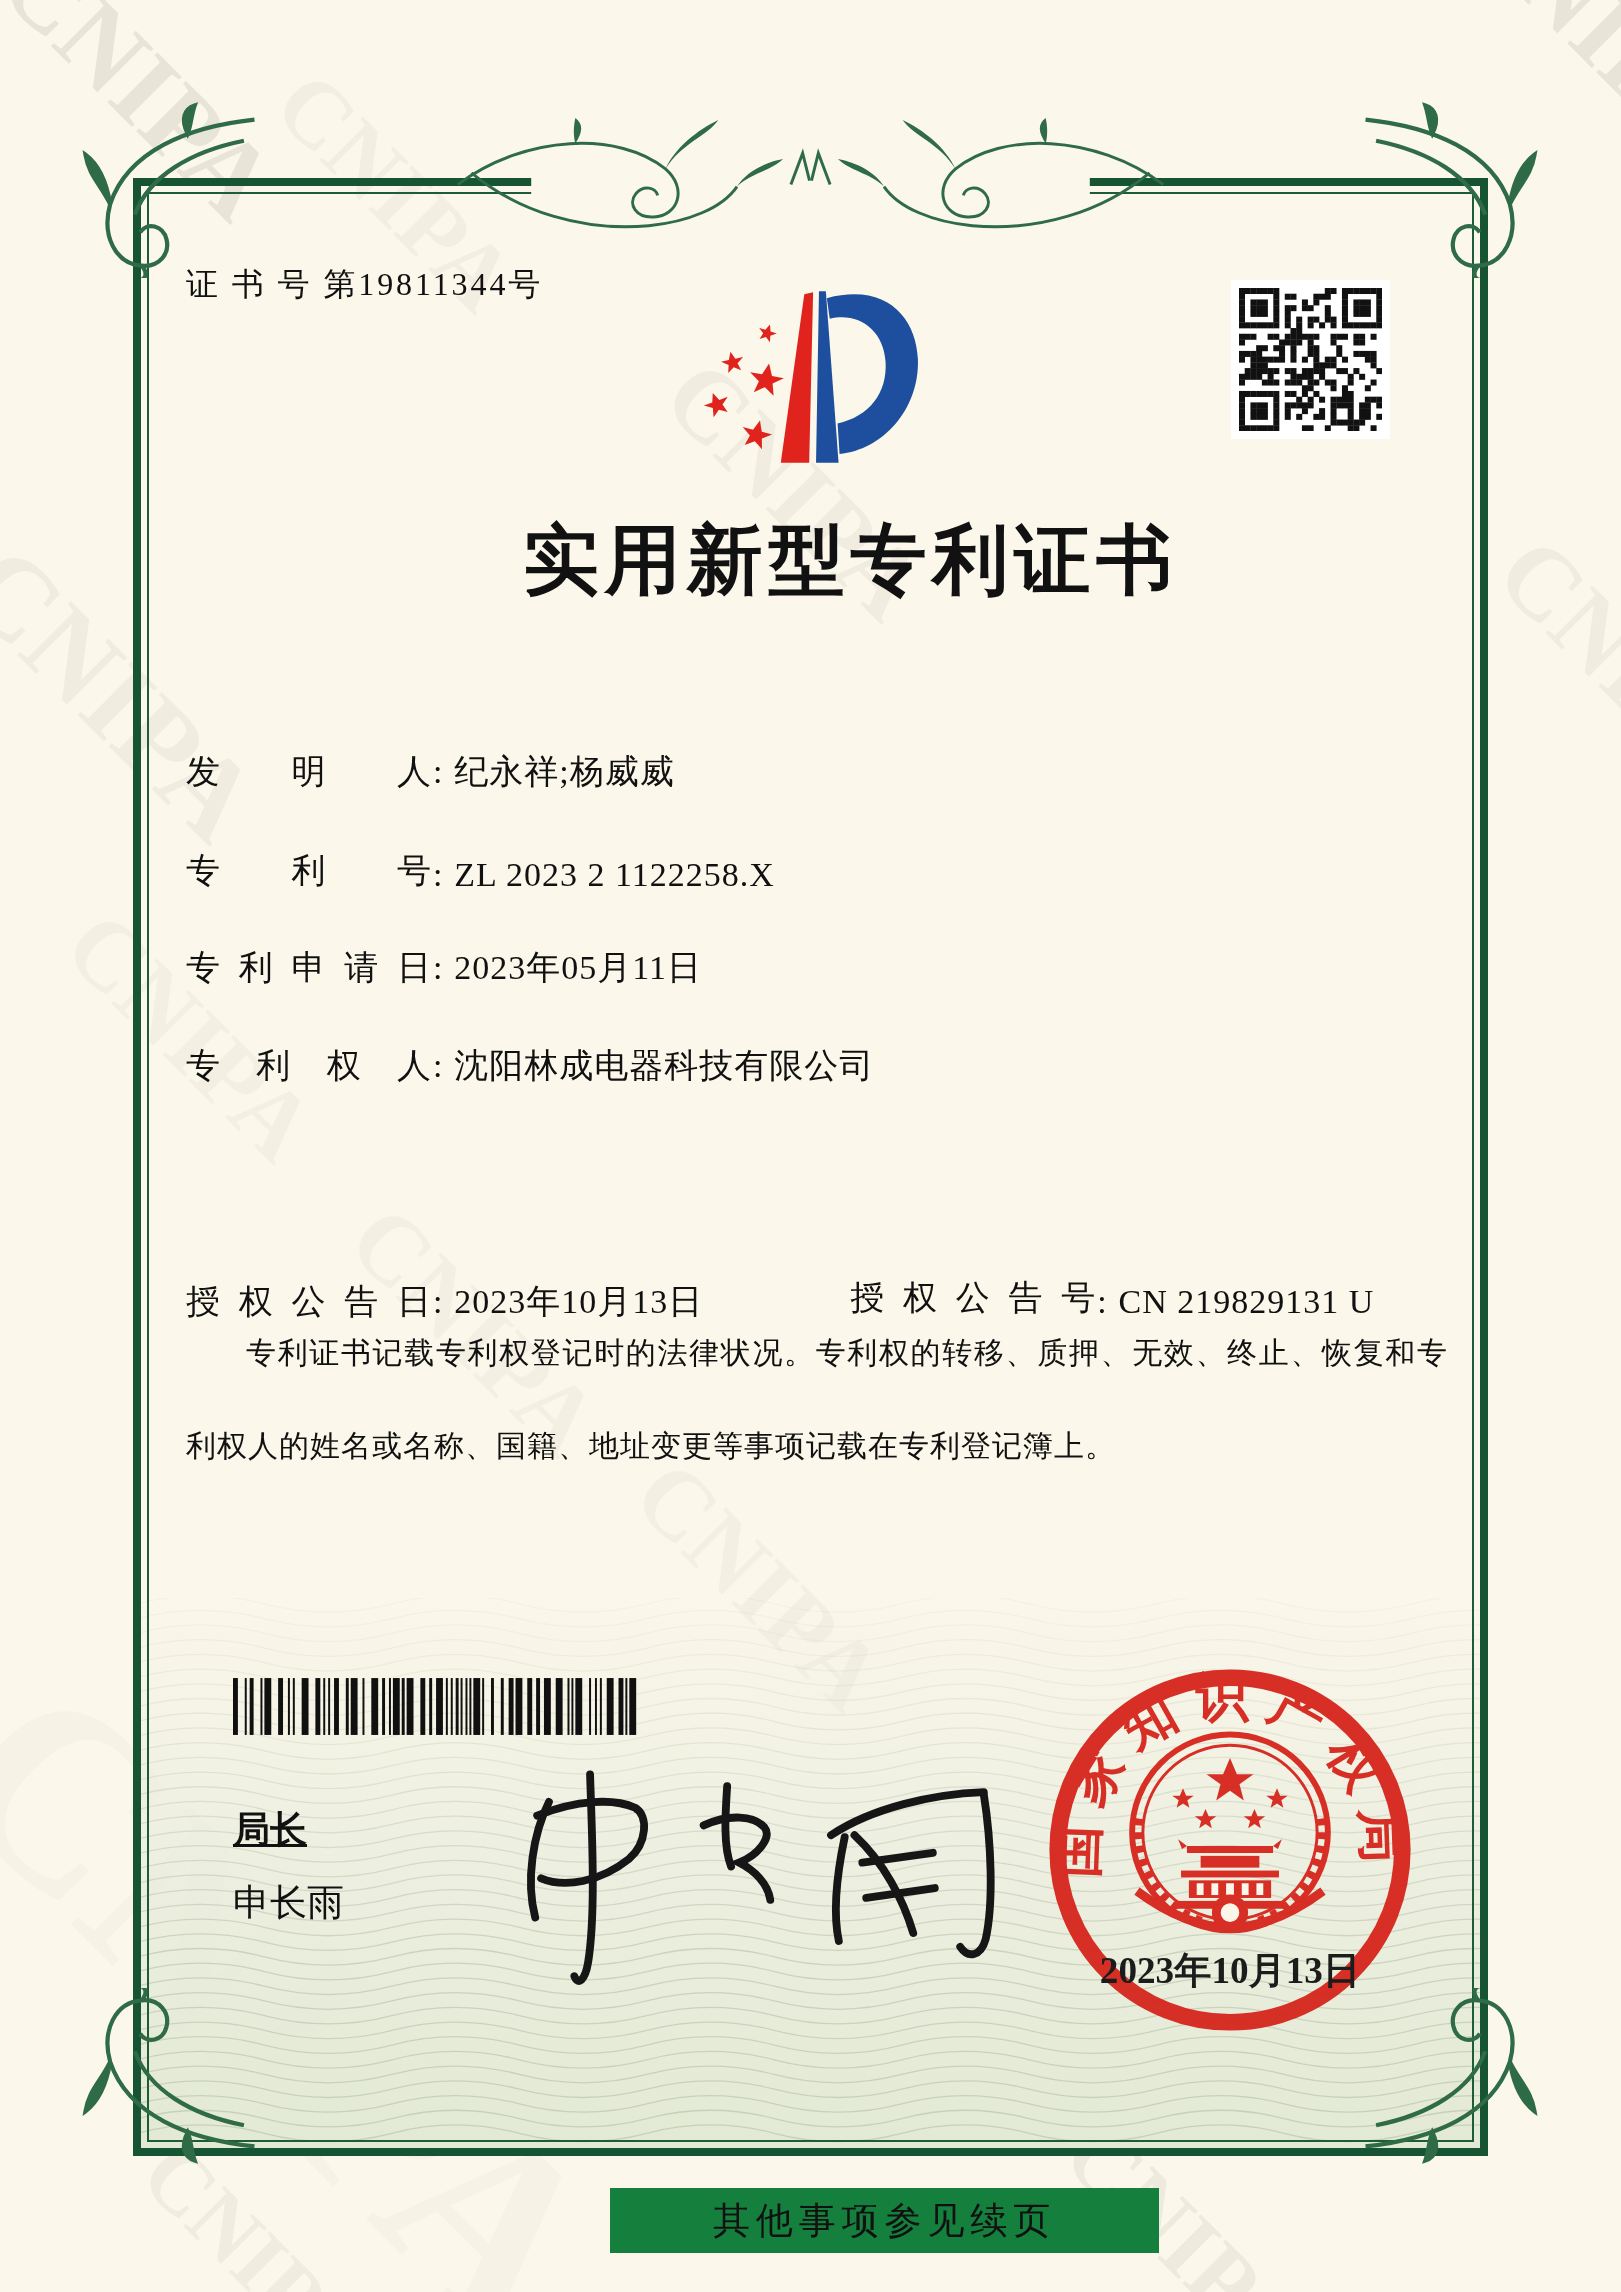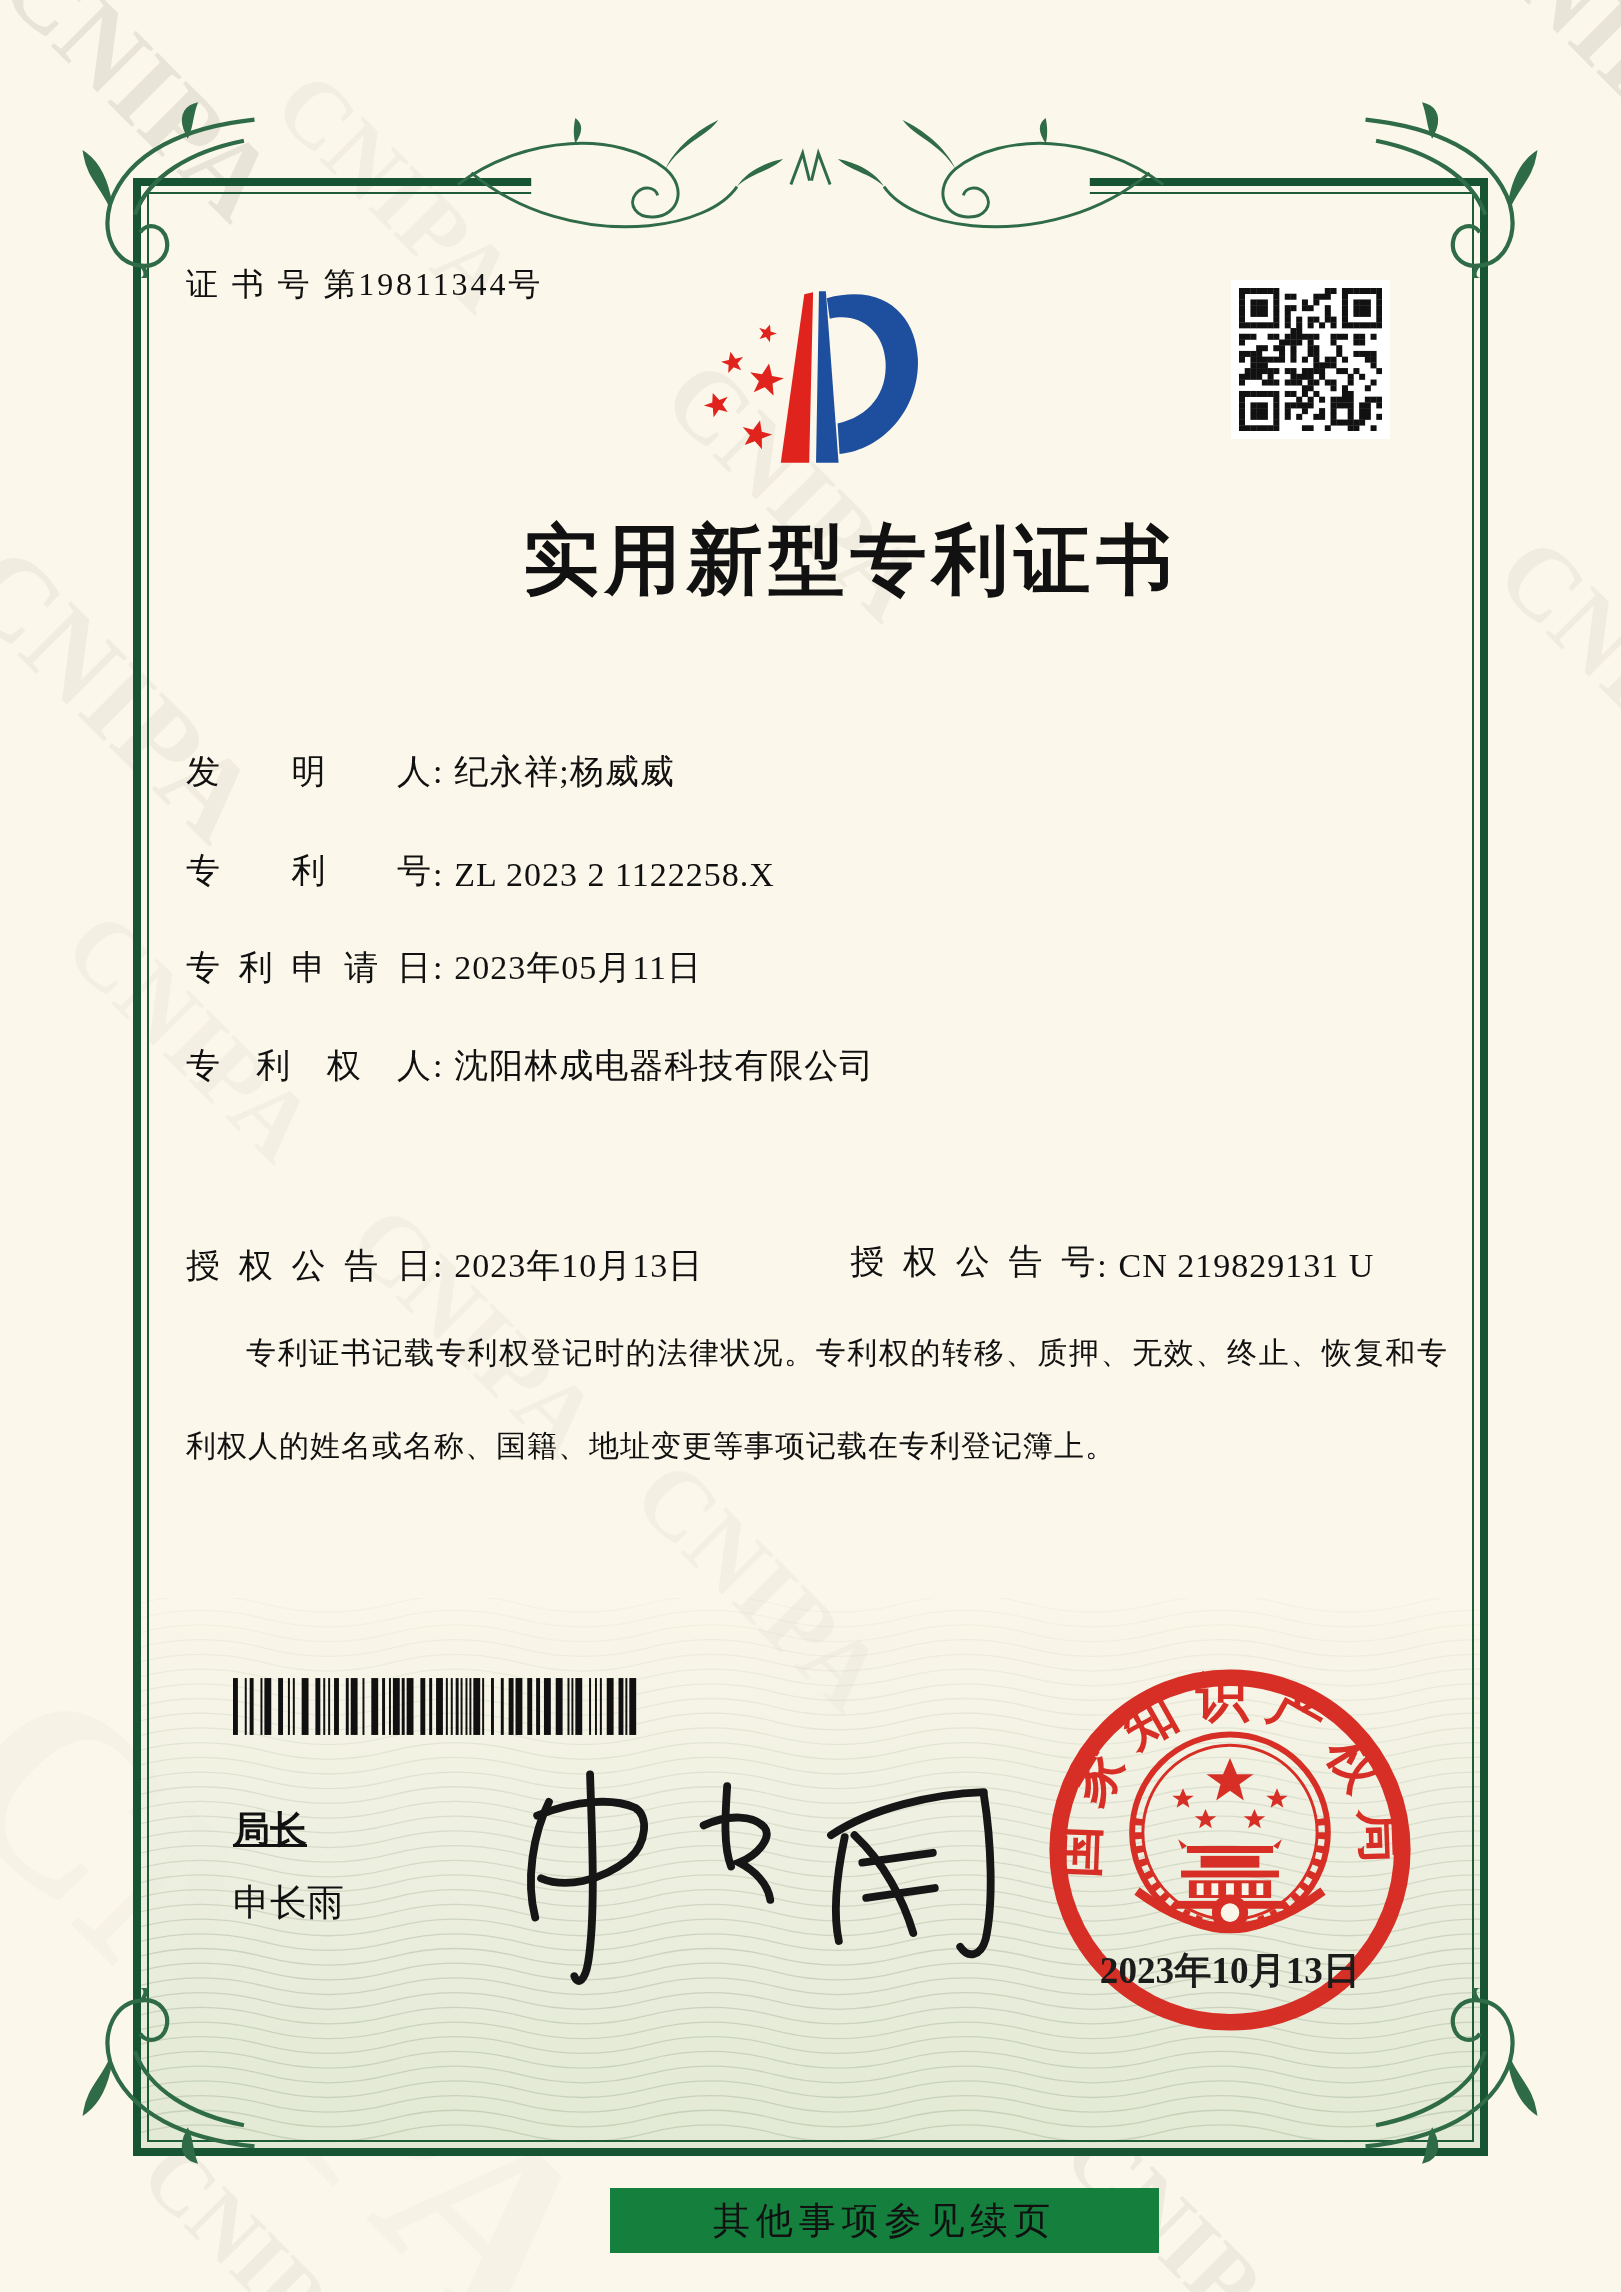--- a/index.html
+++ b/index.html
@@ -12,21 +12,21 @@
   .frame-outer{position:absolute;left:133px;top:178px;width:1355px;height:1978px;
       border:8.8px solid #175433;box-sizing:border-box;}
   .frame-inner{position:absolute;left:5.9px;top:5.9px;right:5.9px;bottom:5.9px;border:2px solid #1d5c39;}
   
   .cert-no{position:absolute;left:186px;top:263px;font-size:32px;letter-spacing:2.9px;}
   .title{position:absolute;left:0;top:510px;width:100%;text-align:center;font-size:76px;
          font-weight:900;letter-spacing:5.9px;padding-left:40px;}
   
   .field-row{position:absolute;left:186px;width:1264px;font-size:34px;white-space:nowrap;}
   .flabel{display:inline-block;width:245px;text-align:justify;text-align-last:justify;vertical-align:bottom;}
-  .flabel2{display:inline-block;width:245px;text-align:justify;text-align-last:justify;vertical-align:bottom;}
+  .flabel2{display:inline-block;width:245px;text-align:justify;text-align-last:justify;vertical-align:bottom;margin-top:36px;}
   .fsep{display:inline-block;margin:0 11.8px 0 2px;}
   .fvalue{letter-spacing:1px;}
   .grant-right{display:inline-block;margin-left:147px;}
   
   .body-text{position:absolute;left:186px;top:1306px;width:1262px;font-size:30px;line-height:93px;
              text-align:justify;letter-spacing:1px;}
   .body-text p{margin:0 0 11.8px 0;text-indent:2em;}
   
   .sig-title{position:absolute;left:233px;top:1805px;font-size:37px;font-weight:bold;
              font-family:"Liberation Sans","DejaVu Sans",sans-serif;text-decoration:underline;}

